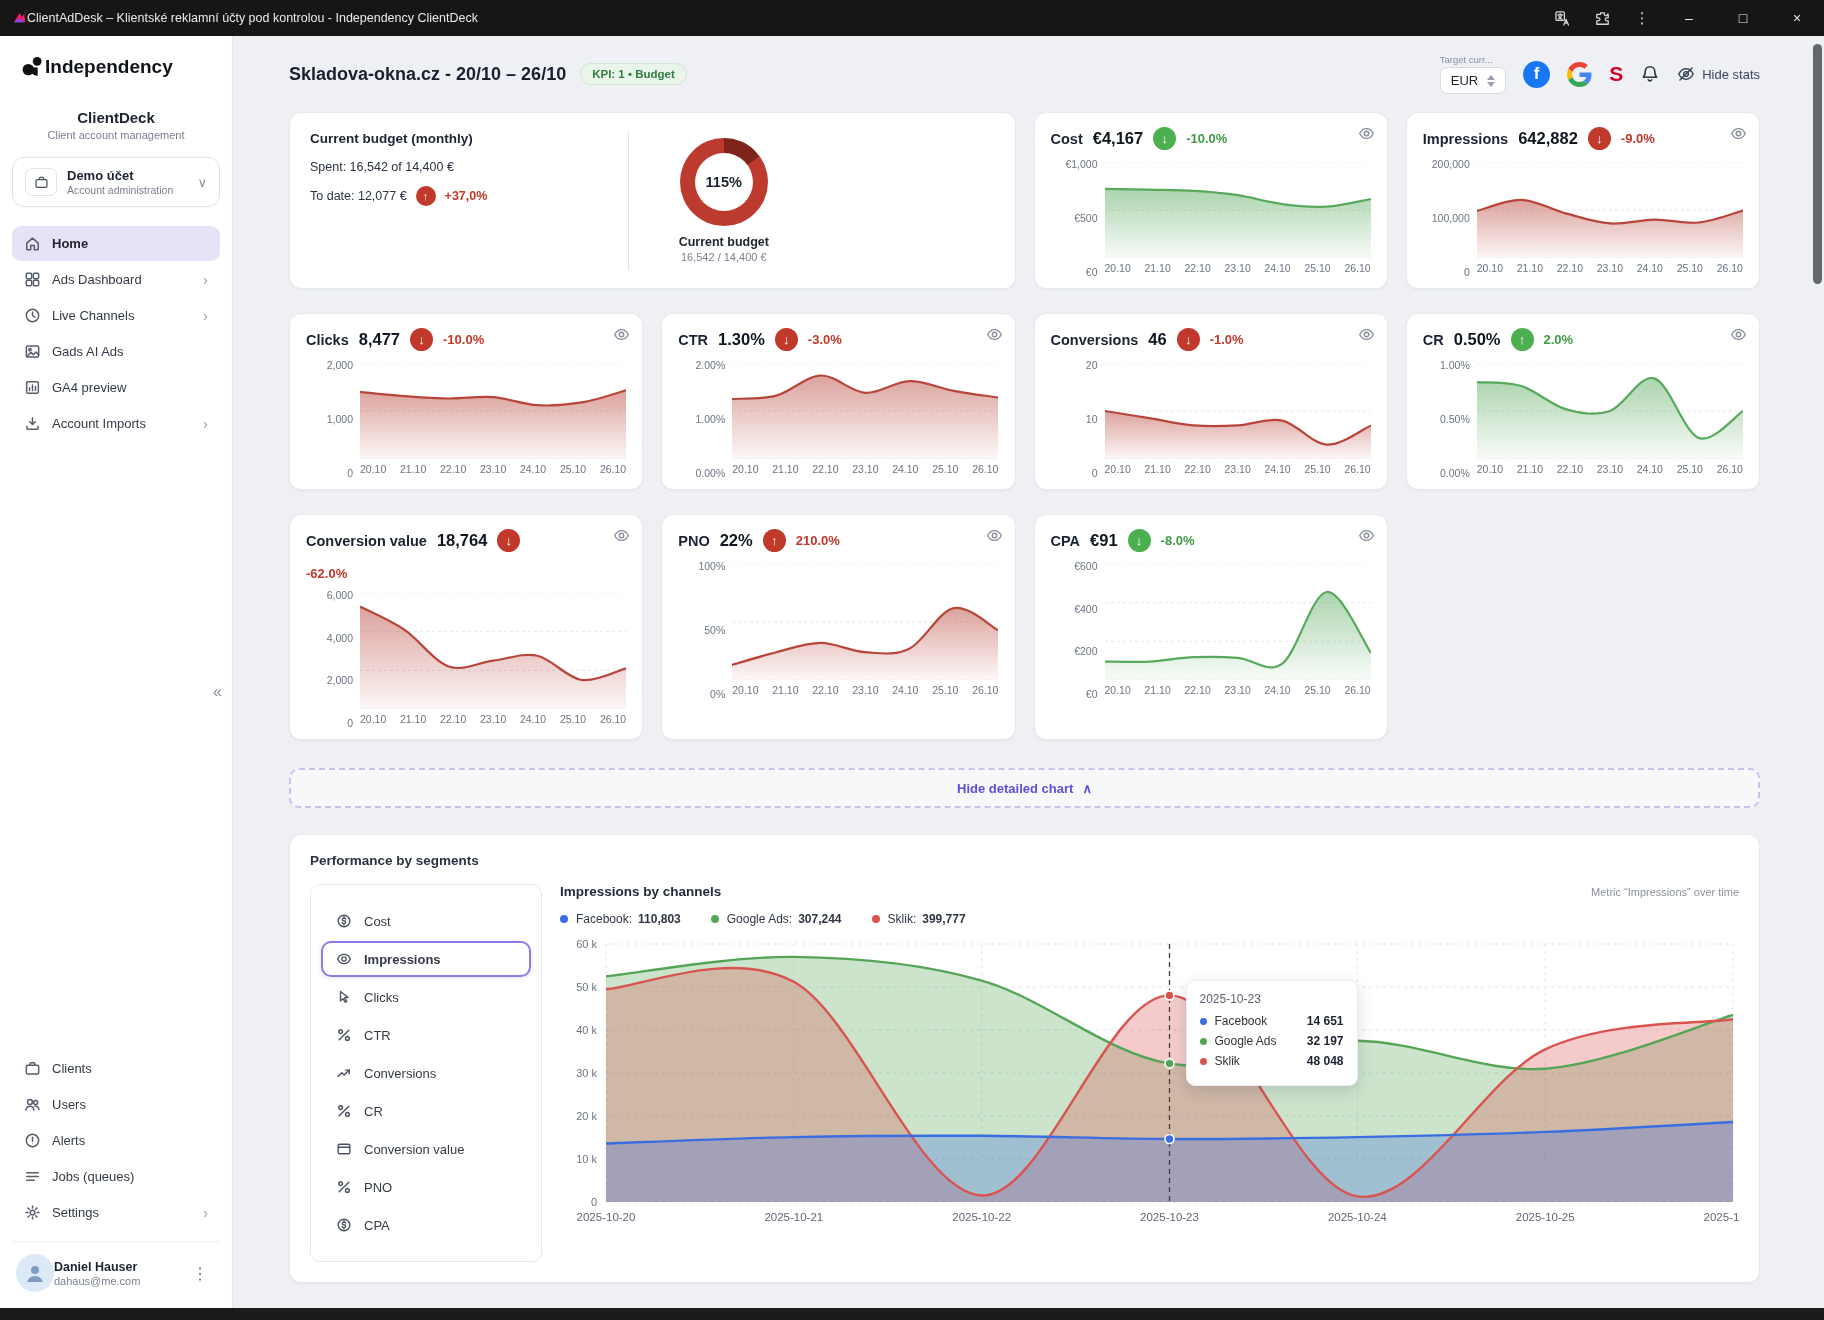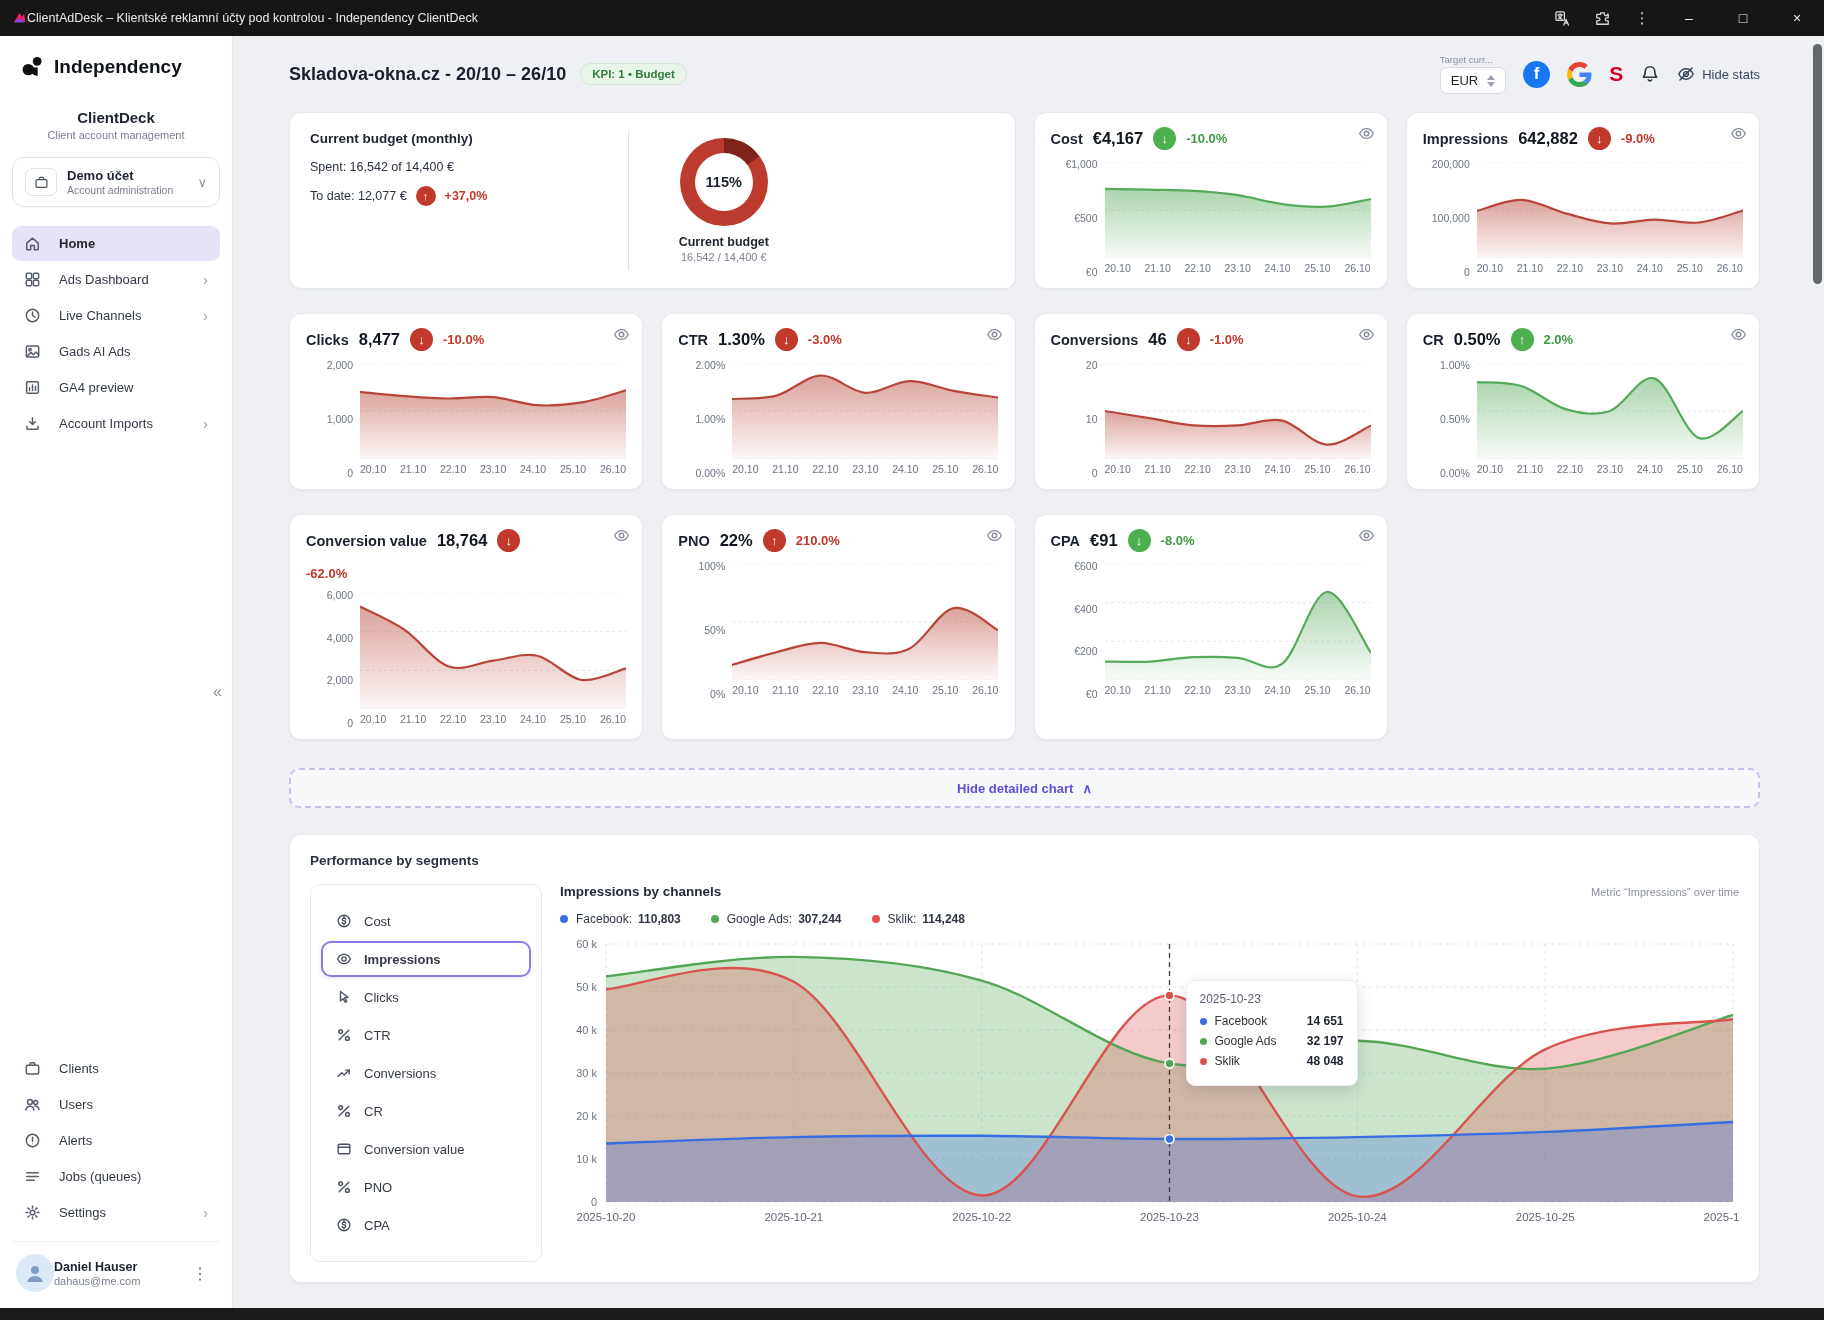--- a/index.html
+++ b/index.html
@@ -16,32 +16,32 @@
   .tb-ic { width:40px; height:36px; display:flex; align-items:center; justify-content:center; color:#d7d7d7; font-size:15px; }
   .tb-ic svg { width:17px; height:17px; }
   .winbtn { width:54px; height:36px; display:flex; align-items:center; justify-content:center; color:#e8e8e8; font-size:14px; }
 
   
   .app { flex:1; display:flex; min-height:0; background:#eef0f4; }
   .bottom-strip { flex:0 0 12px; background:#1b1b1b; }
 
   
   .sidebar { width:233px; background:#fff; border-right:1px solid #e4e7ee; display:flex; flex-direction:column; padding:16px 12px 10px; position:relative; }
-  .brand { display:flex; align-items:center; gap:9px; padding:2px 8px; }
+  .brand { display:flex; align-items:center; padding:2px 8px; }
   .brand-name { font-size:19px; font-weight:bold; color:#101418; }
   .app-name { text-align:center; font-size:15px; font-weight:bold; margin-top:28px; }
   .app-sub { text-align:center; font-size:11px; color:#7a8190; margin-top:3px; margin-bottom:16px; }
   .account-box { border:1px solid #e0e3ea; border-radius:12px; padding:10px 12px; display:flex; align-items:center; gap:10px; margin-bottom:18px; box-shadow:0 1px 2px rgba(20,30,50,.04); }
   .account-ic { width:32px; height:28px; border:1px solid #dfe3ea; border-radius:7px; display:flex; align-items:center; justify-content:center; color:#49505e; }
   .account-ic svg { width:15px; height:15px; }
   .account-name { font-size:13px; font-weight:bold; }
   .account-sub { font-size:10.5px; color:#7a8190; margin-top:1px; }
   .account-chev { margin-left:auto; color:#8a90a0; font-size:13px; }
 
-  .nav-item { display:flex; align-items:center; gap:18px; padding:9px 12px; border-radius:9px; font-size:13px; color:#333a46; margin:1px 0; }
+  .nav-item { display:flex; align-items:center; gap:11px; padding:9px 12px; border-radius:9px; font-size:13px; color:#333a46; margin:1px 0; }
   .nav-item .ic { width:17px; height:17px; color:#565e6c; flex:0 0 17px; }
   .nav-item.active { background:#e7e2f8; font-weight:bold; color:#23272f; }
   .nav-chev { margin-left:auto; color:#9aa0ad; font-size:15px; line-height:1; }
   .collapse-btn { position:absolute; right:5px; top:645px; color:#868c99; font-size:16px; padding:2px 5px; }
   .sidebar-spacer { flex:1; }
   .user-row { display:flex; align-items:center; gap:0; border-top:1px solid #edeff3; padding:12px 4px 6px; margin-top:10px; }
   .avatar { width:38px; height:38px; border-radius:50%; background:#dce9f7; display:flex; align-items:center; justify-content:center; overflow:hidden; }
   .user-name { font-size:12.5px; font-weight:bold; }
   .user-email { font-size:11px; color:#7a8190; margin-top:1px; }
   .user-menu { margin-left:auto; color:#6b7280; font-size:16px; padding:4px 8px; }
@@ -864,21 +864,21 @@
                   <span class="legend-val">110,803</span>
                 </span>
                 <span class="legend-item">
                   <span class="legend-dot" style="background:#55a557"></span>
                   <span>Google Ads:</span>
                   <span class="legend-val">307,244</span>
                 </span>
                 <span class="legend-item">
                   <span class="legend-dot" style="background:#d9534f"></span>
                   <span>Sklik:</span>
-                  <span class="legend-val">114,248</span>
+                  <span class="legend-val">399,777</span>
                 </span>
               </div>
             <div class="big-chart-wrap" id="big-chart">
                 <svg width="1179" height="292" style="display:block">
     <defs>
                     <clipPath id="plotclip">
                       <rect x="46" y="8" width="1127" height="258"></rect>
                     </clipPath>
                   </defs>
     <line x1="46" y1="266" x2="1173" y2="266" stroke="#e0e3e9" stroke-dasharray="3 4"></line>

